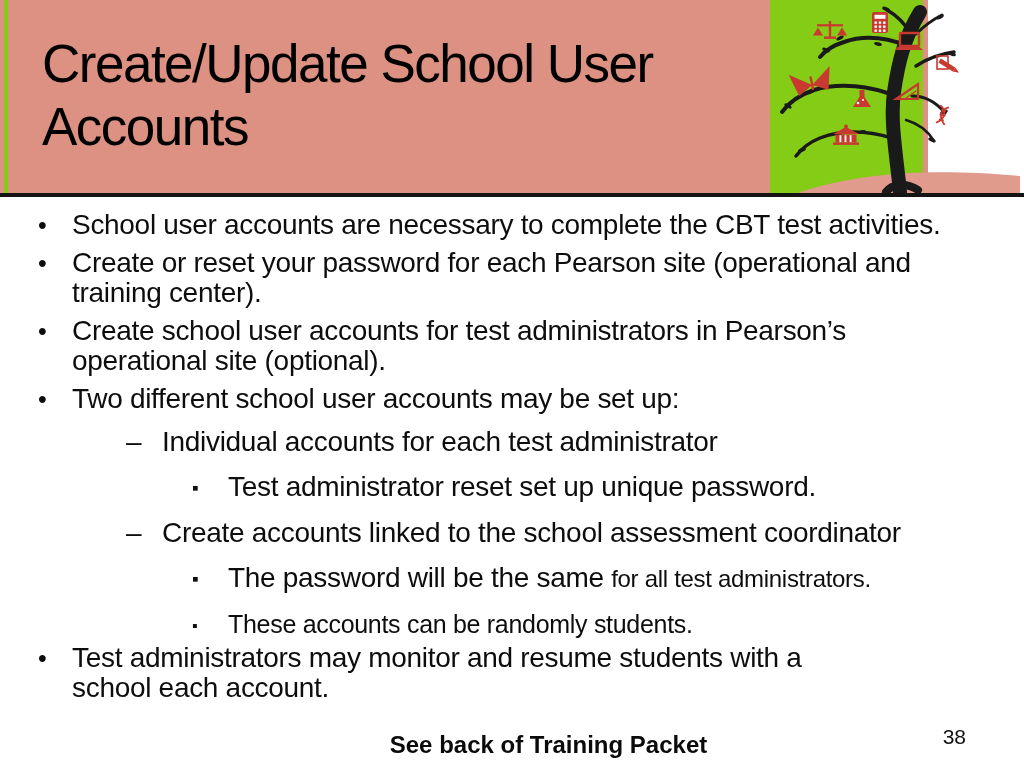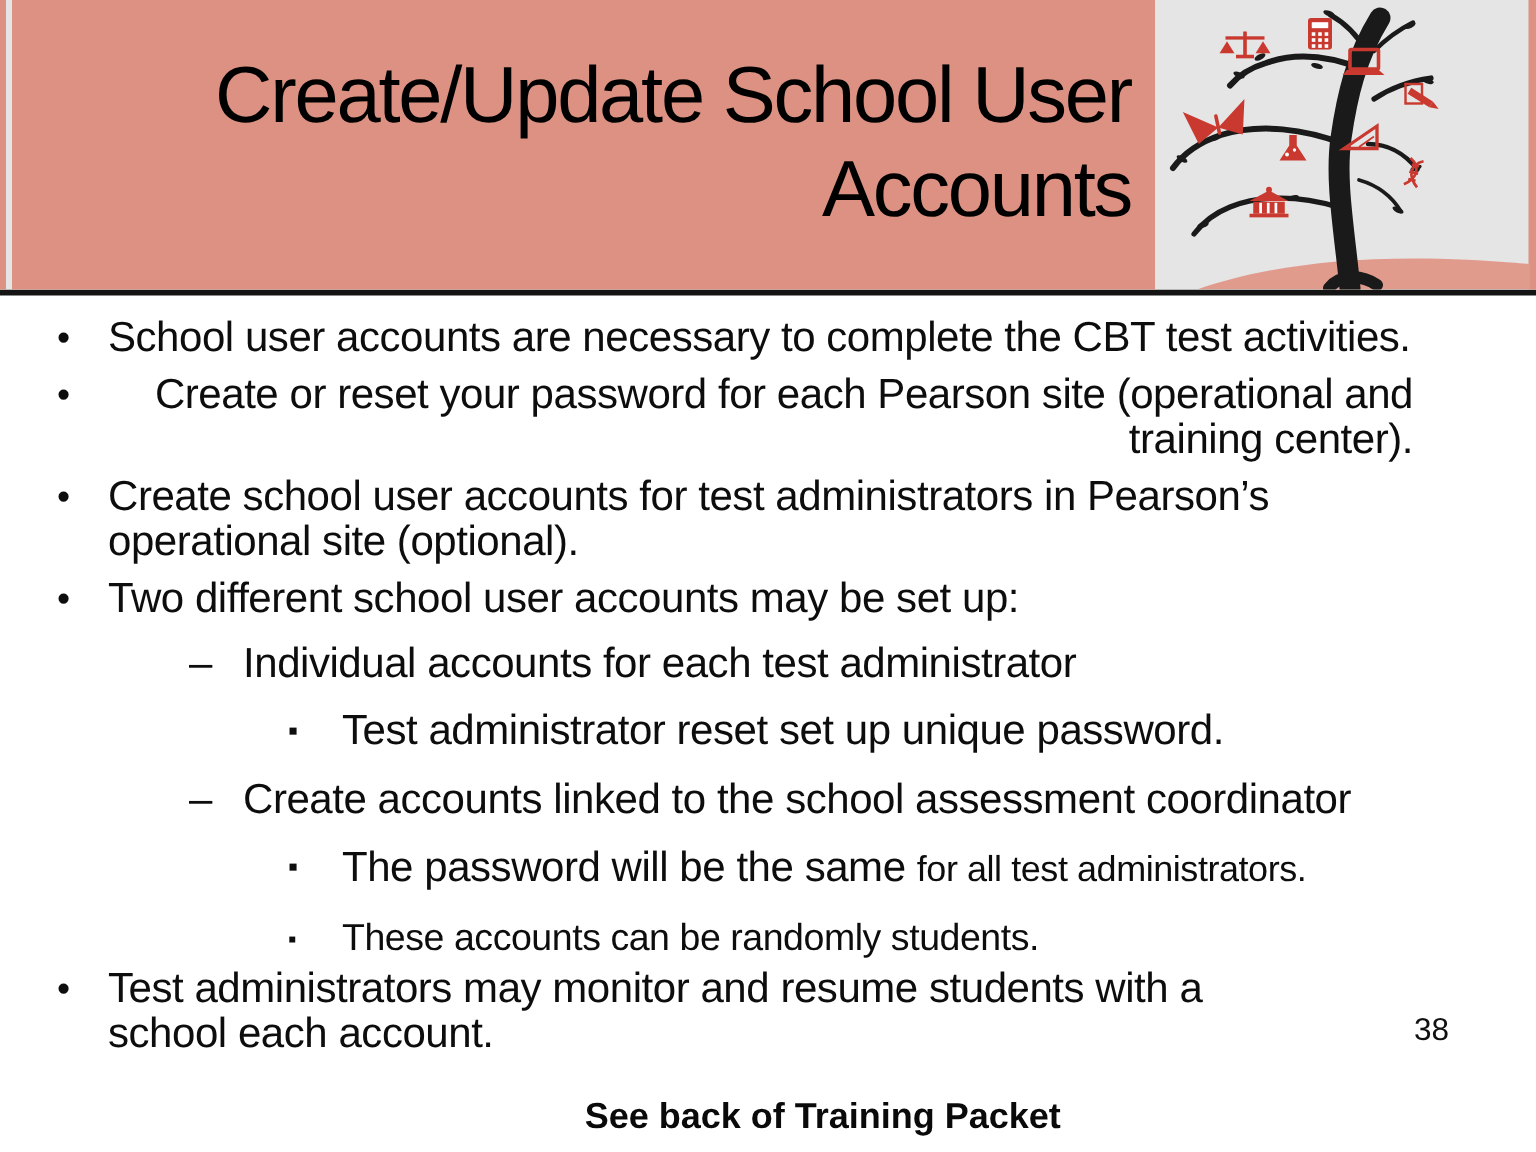--- a/index.html
+++ b/index.html
@@ -8,21 +8,21 @@
 
   .slide {
     position: relative;
     width: 1024px;
     height: 768px;
     background: #ffffff;
     overflow: hidden;
   }
 
   
-  .header { position: relative; width: 1024px; height: 193px; background: #e5e5e5; text-align: right; }
+  .header { position: relative; width: 928px; height: 193px; background: #84cc16; }
   .header-bar {
     position: absolute; left: 8px; top: 0;
     width: 762px; height: 193px;
     background: #dc9182;
   }
   .edge-strip { position: absolute; top: 0; height: 193px; background: #dc9182; }
   .edge-strip.left  { left: 0; width: 4px; }
   .edge-strip.right { right: 0; width: 5px; }
 
   .title {
@@ -51,32 +51,32 @@
   .l2 .marker { width: 36px; font-size: 28px; }
 
   .l3 { padding-left: 192px; }
   .l3 .marker { width: 36px; font-size: 19px; line-height: 30px; padding-top: 1px; }
 
   .small { font-size: 25px; line-height: 27px; }
   .small .marker { font-size: 16px; line-height: 27px; }
   .t-sm { font-size: 24px; margin-top: 48px; }
 
   .w880 { max-width: 880px; }
-  .w870 { max-width: 870px; text-align: right; }
+  .w870 { max-width: 870px; }
   .w800 { max-width: 800px; }
 
   .mt8  { margin-top: 8px; }
   .mt13 { margin-top: 13px; }
   .mt15 { margin-top: 15px; }
   .mt17 { margin-top: 17px; }
   .mt4  { margin-top: 4px; }
 
   
   .page-number {
-    position: absolute; top: 675px; right: 58px;
+    position: absolute; top: 725px; right: 58px;
     font-size: 21px; color: #111111;
   }
   .footer-note {
     position: absolute; top: 731px; left: 73px; right: 0;
     text-align: center;
     font-size: 24px; font-weight: 700; color: #0a0a0a;
   }
 </style>
 </head>
 <body>

